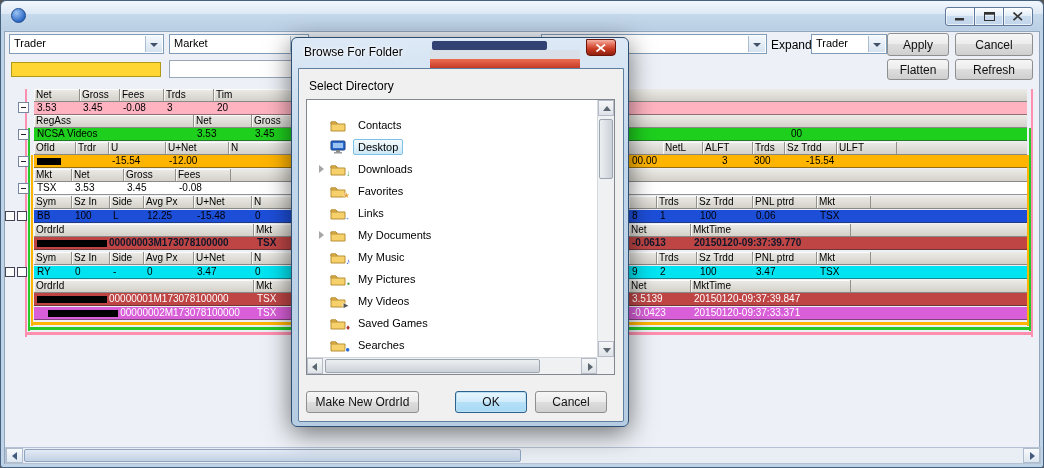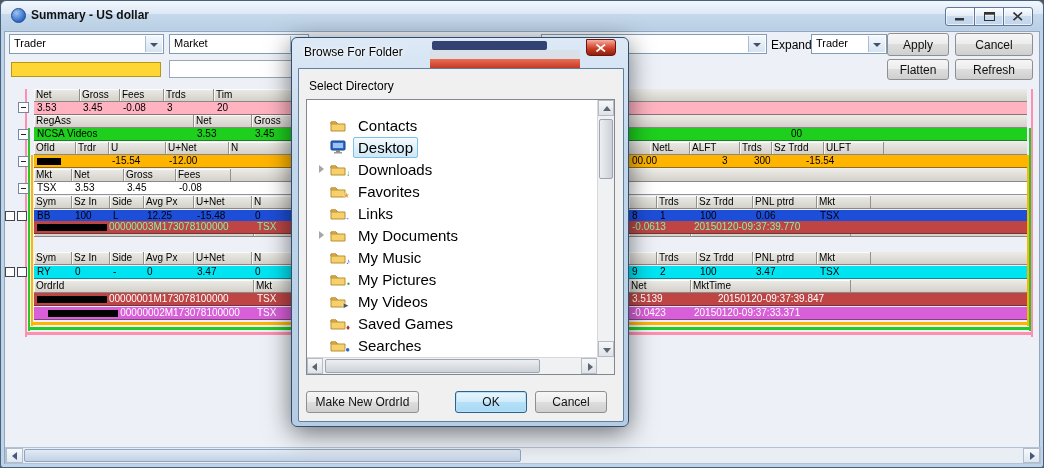--- a/index.html
+++ b/index.html
@@ -54,21 +54,21 @@
   .dclose{position:absolute;left:294px;top:1px;width:30px;height:17px;background:linear-gradient(#f5b1a4,#e36e5a 30%,#c93a22 60%,#8c1f10);border:1px solid #6e150b;border-radius:0 3px 4px 4px;display:flex;align-items:center;justify-content:center;box-sizing:border-box;}
   .dclient{position:absolute;left:6px;top:30px;width:326px;height:354px;background:#f0f0f0;border:1px solid #5f7f9e;border-radius:0 0 2px 2px;box-sizing:border-box;}
   .dprompt{position:absolute;left:10px;top:10px;font-size:12px;color:#000;}
   .treebox{position:absolute;left:7px;top:30px;width:309px;height:276px;background:#fff;border:1px solid #828790;box-sizing:border-box;}
   .treeitems{position:absolute;left:1px;top:0;right:17px;bottom:17px;overflow:hidden;padding-top:14px;}
   .titem{height:22px;display:flex;align-items:center;padding-left:8px;}
   .texp{width:14px;height:10px;position:relative;flex:none;}
   .texp.on::after{content:"";position:absolute;left:3px;top:1px;border-top:4px solid transparent;border-bottom:4px solid transparent;border-left:5px solid #a6a6a6;}
   .ticon{width:18px;height:14px;position:relative;margin-right:5px;flex:none;}
   .tov{position:absolute;right:-2px;bottom:-2px;font-size:8px;line-height:8px;text-shadow:0 0 2px #fff,0 0 2px #fff;}
-  .tlabel{font-size:15px;color:#000;padding:1px 4px;white-space:nowrap;border:1px solid transparent;}
+  .tlabel{font-size:11px;color:#000;padding:1px 4px;white-space:nowrap;border:1px solid transparent;}
   .tsel .tlabel{background:linear-gradient(#f4fafd,#cde8f6);border:1px solid #7fc0e8;border-radius:2px;}
   .vscroll{position:absolute;right:0;top:0;width:17px;bottom:17px;background:#f0f1f3;border-left:1px solid #d5d8dd;box-sizing:border-box;}
   .hscroll2{position:absolute;left:0;bottom:0;height:17px;right:17px;background:#f0f1f3;border-top:1px solid #d5d8dd;box-sizing:border-box;}
   .scorner{position:absolute;right:0;bottom:0;width:17px;height:17px;background:#f0f1f3;}
   .dsb{position:absolute;background:linear-gradient(#f6f7f8,#dfe3e8);border:1px solid #b5bcc7;box-sizing:border-box;}
   .dsb.up{left:0;top:0;width:16px;height:16px;}
   .dsb.dn{left:0;bottom:0;width:16px;height:16px;}
   .dsb.lt{left:0;top:0;width:16px;height:16px;}
   .dsb.rtx{right:0;top:0;width:16px;height:16px;}
   .dsb.up::after{content:"";position:absolute;left:4px;top:5px;border-left:4px solid transparent;border-right:4px solid transparent;border-bottom:5px solid #5c6670;}
@@ -79,21 +79,20 @@
   .hthumb{position:absolute;top:1px;height:14px;left:18px;width:215px;background:linear-gradient(#eceef1,#cdd2d9);border:1px solid #9da5b1;border-radius:2px;box-sizing:border-box;}
 </style>
 </head>
 <body>
 
 <div class="stage">
   <div class="window">
 
     <div class="titlebar">
       <span class="appicon"></span>
-      <span class="wtitle">Summary - US dollar</span>
       <div class="capbtns">
         <div class="capbtn">
             <svg width="10" height="9">
               <rect x="0" y="6" width="9" height="2.5" fill="#333"></rect>
             </svg>
           </div>
         <div class="capbtn">
             <svg width="11" height="9">
               <rect x="0.5" y="0.5" width="10" height="8" fill="none" stroke="#333"></rect>
               <rect x="0.5" y="0.5" width="10" height="2.2" fill="#333"></rect>
@@ -189,21 +188,21 @@
           </div>
         </div>
         <div class="gband ghead" style="top: 141px;">
           <div class="cellgrp">
             <div class="hcell" style="width: 42px;"><span class="ctext">OfId</span></div>
             <div class="hcell" style="width: 33px;"><span class="ctext">Trdr</span></div>
             <div class="hcell" style="width: 57px;"><span class="ctext">U</span></div>
             <div class="hcell" style="width: 63px;"><span class="ctext">U+Net</span></div>
             <div class="hcell" style="width: 65px;"><span class="ctext">N</span></div>
           </div>
-          <div class="cellgrp rgrp" style="left: 616px;">
+          <div class="cellgrp rgrp" style="left: 629px;">
             <div class="hcell" style="width: 40px;"><span class="ctext">NetL</span></div>
             <div class="hcell" style="width: 50px;"><span class="ctext">ALFT</span></div>
             <div class="hcell" style="width: 32px;"><span class="ctext">Trds</span></div>
             <div class="hcell" style="width: 52px;"><span class="ctext">Sz Trdd</span></div>
             <div class="hcell" style="width: 60px;"><span class="ctext">ULFT</span></div>
           </div>
         </div>
         <div class="gband" style="top: 154px; background: rgb(255, 180, 0);">
           <div class="cellgrp">
             <div class="dcell" style="width: 42px;"><span class="redact" style="width: 24px;"></span><span class="ctext"></span></div>
@@ -272,21 +271,21 @@
         <div class="gband ghead" style="top: 223px;">
           <div class="cellgrp">
             <div class="hcell" style="width: 220px;"><span class="ctext">OrdrId</span></div>
             <div class="hcell" style="width: 42px;"><span class="ctext">Mkt</span></div>
           </div>
           <div class="cellgrp rgrp" style="left: 595px;">
             <div class="hcell" style="width: 62px;"><span class="ctext">Net</span></div>
             <div class="hcell" style="width: 160px;"><span class="ctext">MktTime</span></div>
           </div>
         </div>
-        <div class="gband" style="top: 220px; background: rgb(191, 69, 69); color: #86efac;">
+        <div class="gband" style="top: 236px; background: rgb(191, 69, 69); color: #0f172a; font-weight: bold;">
           <div class="cellgrp">
             <div class="dcell" style="width: 220px;"><span class="redact" style="width: 70px;"></span><span class="ctext">00000003M173078100000</span></div>
             <div class="dcell" style="width: 42px;"><span class="ctext">TSX</span></div>
           </div>
           <div class="cellgrp rgrp" style="left: 595px;">
             <div class="dcell" style="width: 62px;"><span class="ctext">-0.0613</span></div>
             <div class="dcell" style="width: 160px;"><span class="ctext">20150120-09:37:39.770</span></div>
           </div>
         </div>
         <div class="gband ghead" style="top: 251px;">
@@ -333,21 +332,21 @@
             <div class="hcell" style="width: 160px;"><span class="ctext">MktTime</span></div>
           </div>
         </div>
         <div class="gband" style="top: 292px; background: rgb(191, 69, 69); color: rgb(255, 255, 255);">
           <div class="cellgrp">
             <div class="dcell" style="width: 220px;"><span class="redact" style="width: 70px;"></span><span class="ctext">00000001M173078100000</span></div>
             <div class="dcell" style="width: 42px;"><span class="ctext">TSX</span></div>
           </div>
           <div class="cellgrp rgrp" style="left: 595px;">
             <div class="dcell" style="width: 62px;"><span class="ctext">3.5139</span></div>
-            <div class="dcell" style="width: 160px; text-align: center;"><span class="ctext">20150120-09:37:39.847</span></div>
+            <div class="dcell" style="width: 160px;"><span class="ctext">20150120-09:37:39.847</span></div>
           </div>
         </div>
         <div class="gband" style="top: 306px; background: rgb(217, 95, 217); color: rgb(255, 255, 255);">
           <div class="cellgrp">
             <div class="dcell" style="width: 220px; text-align: center;"><span class="redact" style="width: 70px;"></span><span class="ctext">00000002M173078100000</span></div>
             <div class="dcell" style="width: 42px;"><span class="ctext">TSX</span></div>
           </div>
           <div class="cellgrp rgrp" style="left: 595px;">
             <div class="dcell" style="width: 62px;"><span class="ctext">-0.0423</span></div>
             <div class="dcell" style="width: 160px;"><span class="ctext">20150120-09:37:33.371</span></div>

